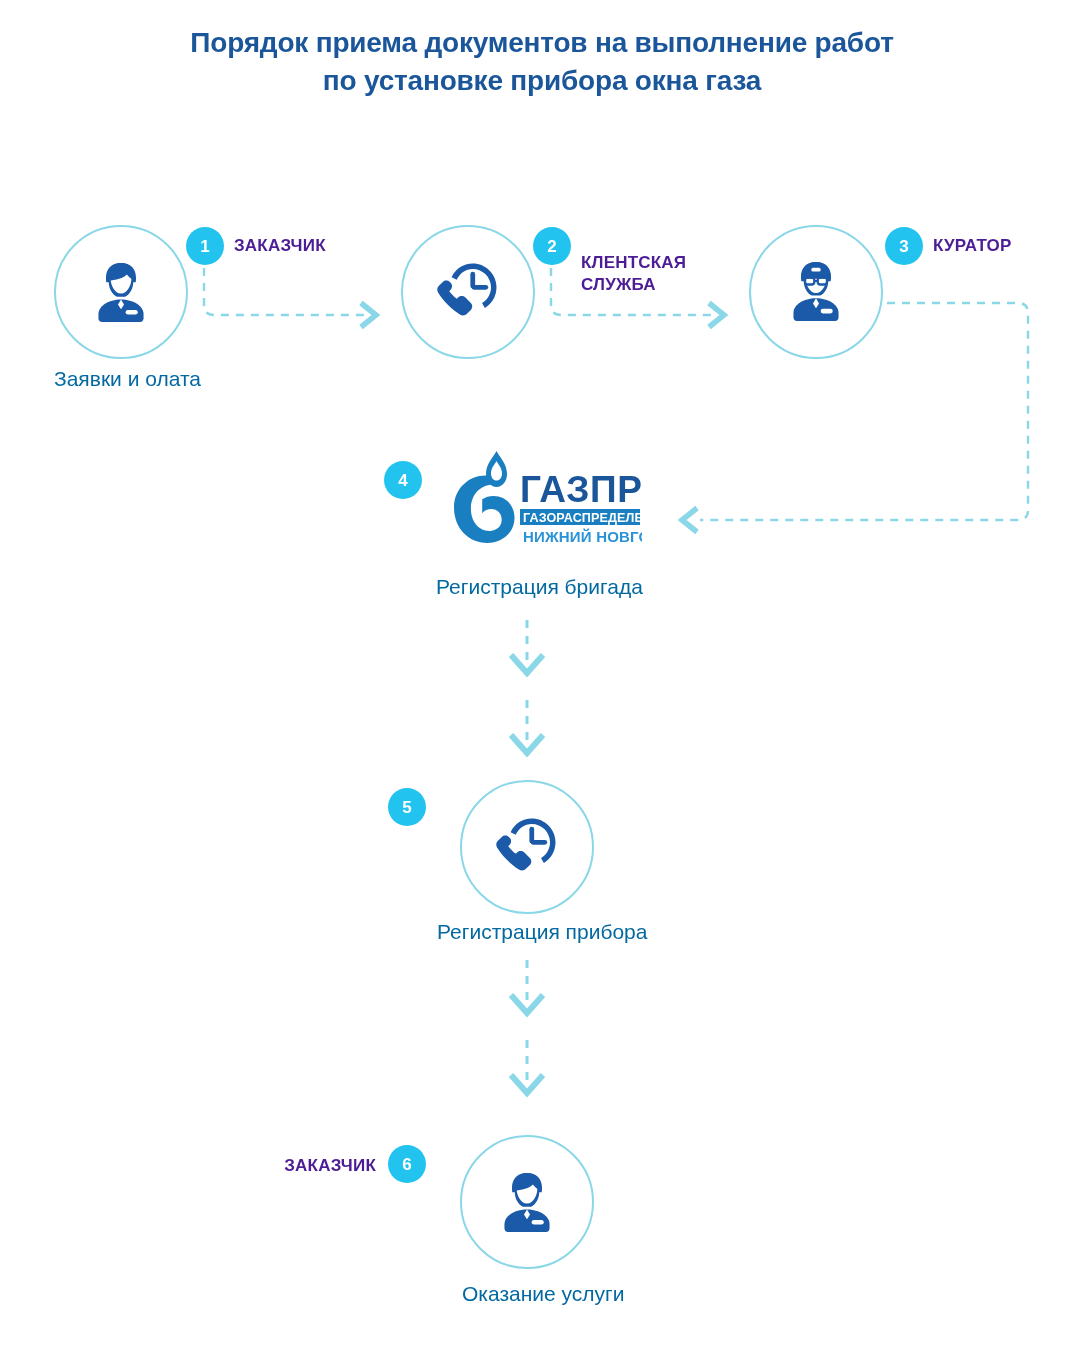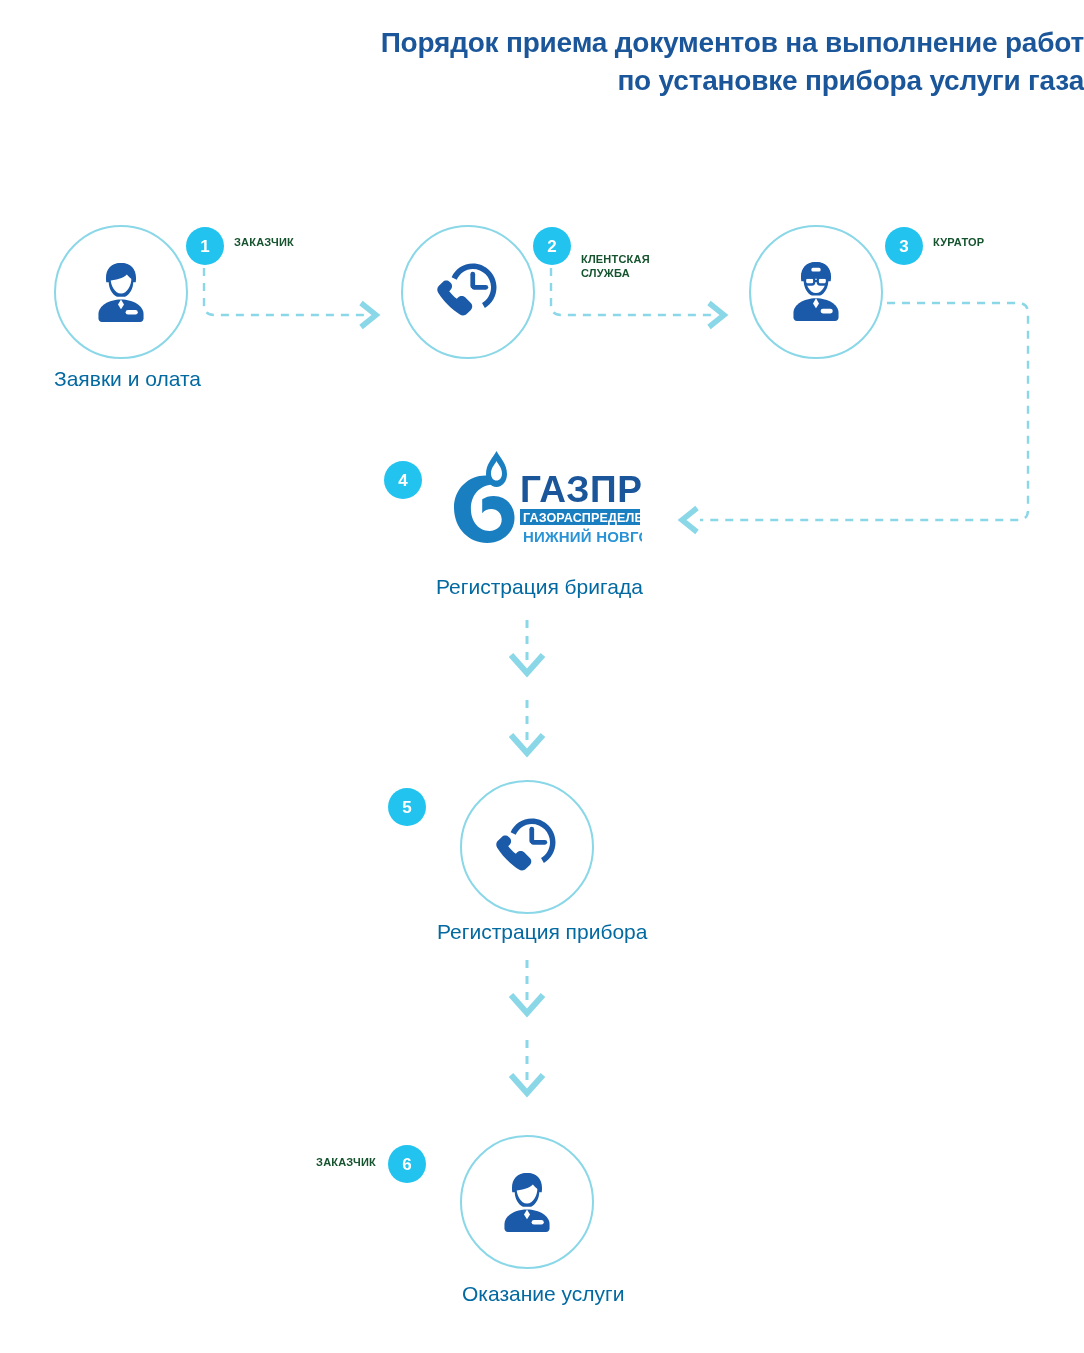--- a/index.html
+++ b/index.html
@@ -23,21 +23,21 @@
     left: 0;
     top: 24px;
     width: 1084px;
     text-align: center;
     color: #1a5699;
     font-size: 28px;
     font-weight: bold;
     line-height: 1.37;
     letter-spacing: -0.2px;
   }
-  #title .tline { display: block; white-space: nowrap; text-align: right; }
+  #title .tline { display: block; white-space: nowrap; }
 
   
   .node-circle {
     position: absolute;
     border-radius: 50%;
     border: 2px solid #8ad7e8;
     background: #ffffff;
     display: flex;
     align-items: center;
     justify-content: center;
@@ -56,22 +56,22 @@
     font-weight: bold;
     display: flex;
     align-items: center;
     justify-content: center;
     line-height: 1;
   }
 
   
   .role-label {
     position: absolute;
-    color: #14532d;
-    font-size: 11px;
+    color: #4c1d95;
+    font-size: 17px;
     font-weight: bold;
     line-height: 1.28;
     letter-spacing: 0.2px;
     white-space: pre-line;
   }
   .role-label.left-align { text-align: left; }
   .role-label.right-align { text-align: right; }
 
   
   .caption {
@@ -102,21 +102,21 @@
     height: 112px;
   }
 </style>
 </head>
 <body>
 
 <div id="stage">
 
   <div id="title">
     <span class="tline">Порядок приема документов на выполнение работ</span>
-    <span class="tline">по установке прибора услуги газа</span>
+    <span class="tline">по установке прибора окна газа</span>
   </div>
 
   <svg id="connectors" viewBox="0 0 1084 1353" width="1084" height="1353">
 
     <path d="M204,268 L204,305 Q204,315 214,315 L364,315" fill="none" stroke="#8ad7e8" stroke-width="2.4" stroke-dasharray="8,7" stroke-linecap="butt"></path>
     <polyline points="361,303 376,315 361,327" fill="none" stroke="#8ad7e8" stroke-width="5.5" stroke-linejoin="miter" stroke-linecap="butt"></polyline>
 
     <path d="M551,268 L551,305 Q551,315 561,315 L712,315" fill="none" stroke="#8ad7e8" stroke-width="2.4" stroke-dasharray="8,7" stroke-linecap="butt"></path>
     <polyline points="709,303 724,315 709,327" fill="none" stroke="#8ad7e8" stroke-width="5.5" stroke-linejoin="miter" stroke-linecap="butt"></polyline>
 

